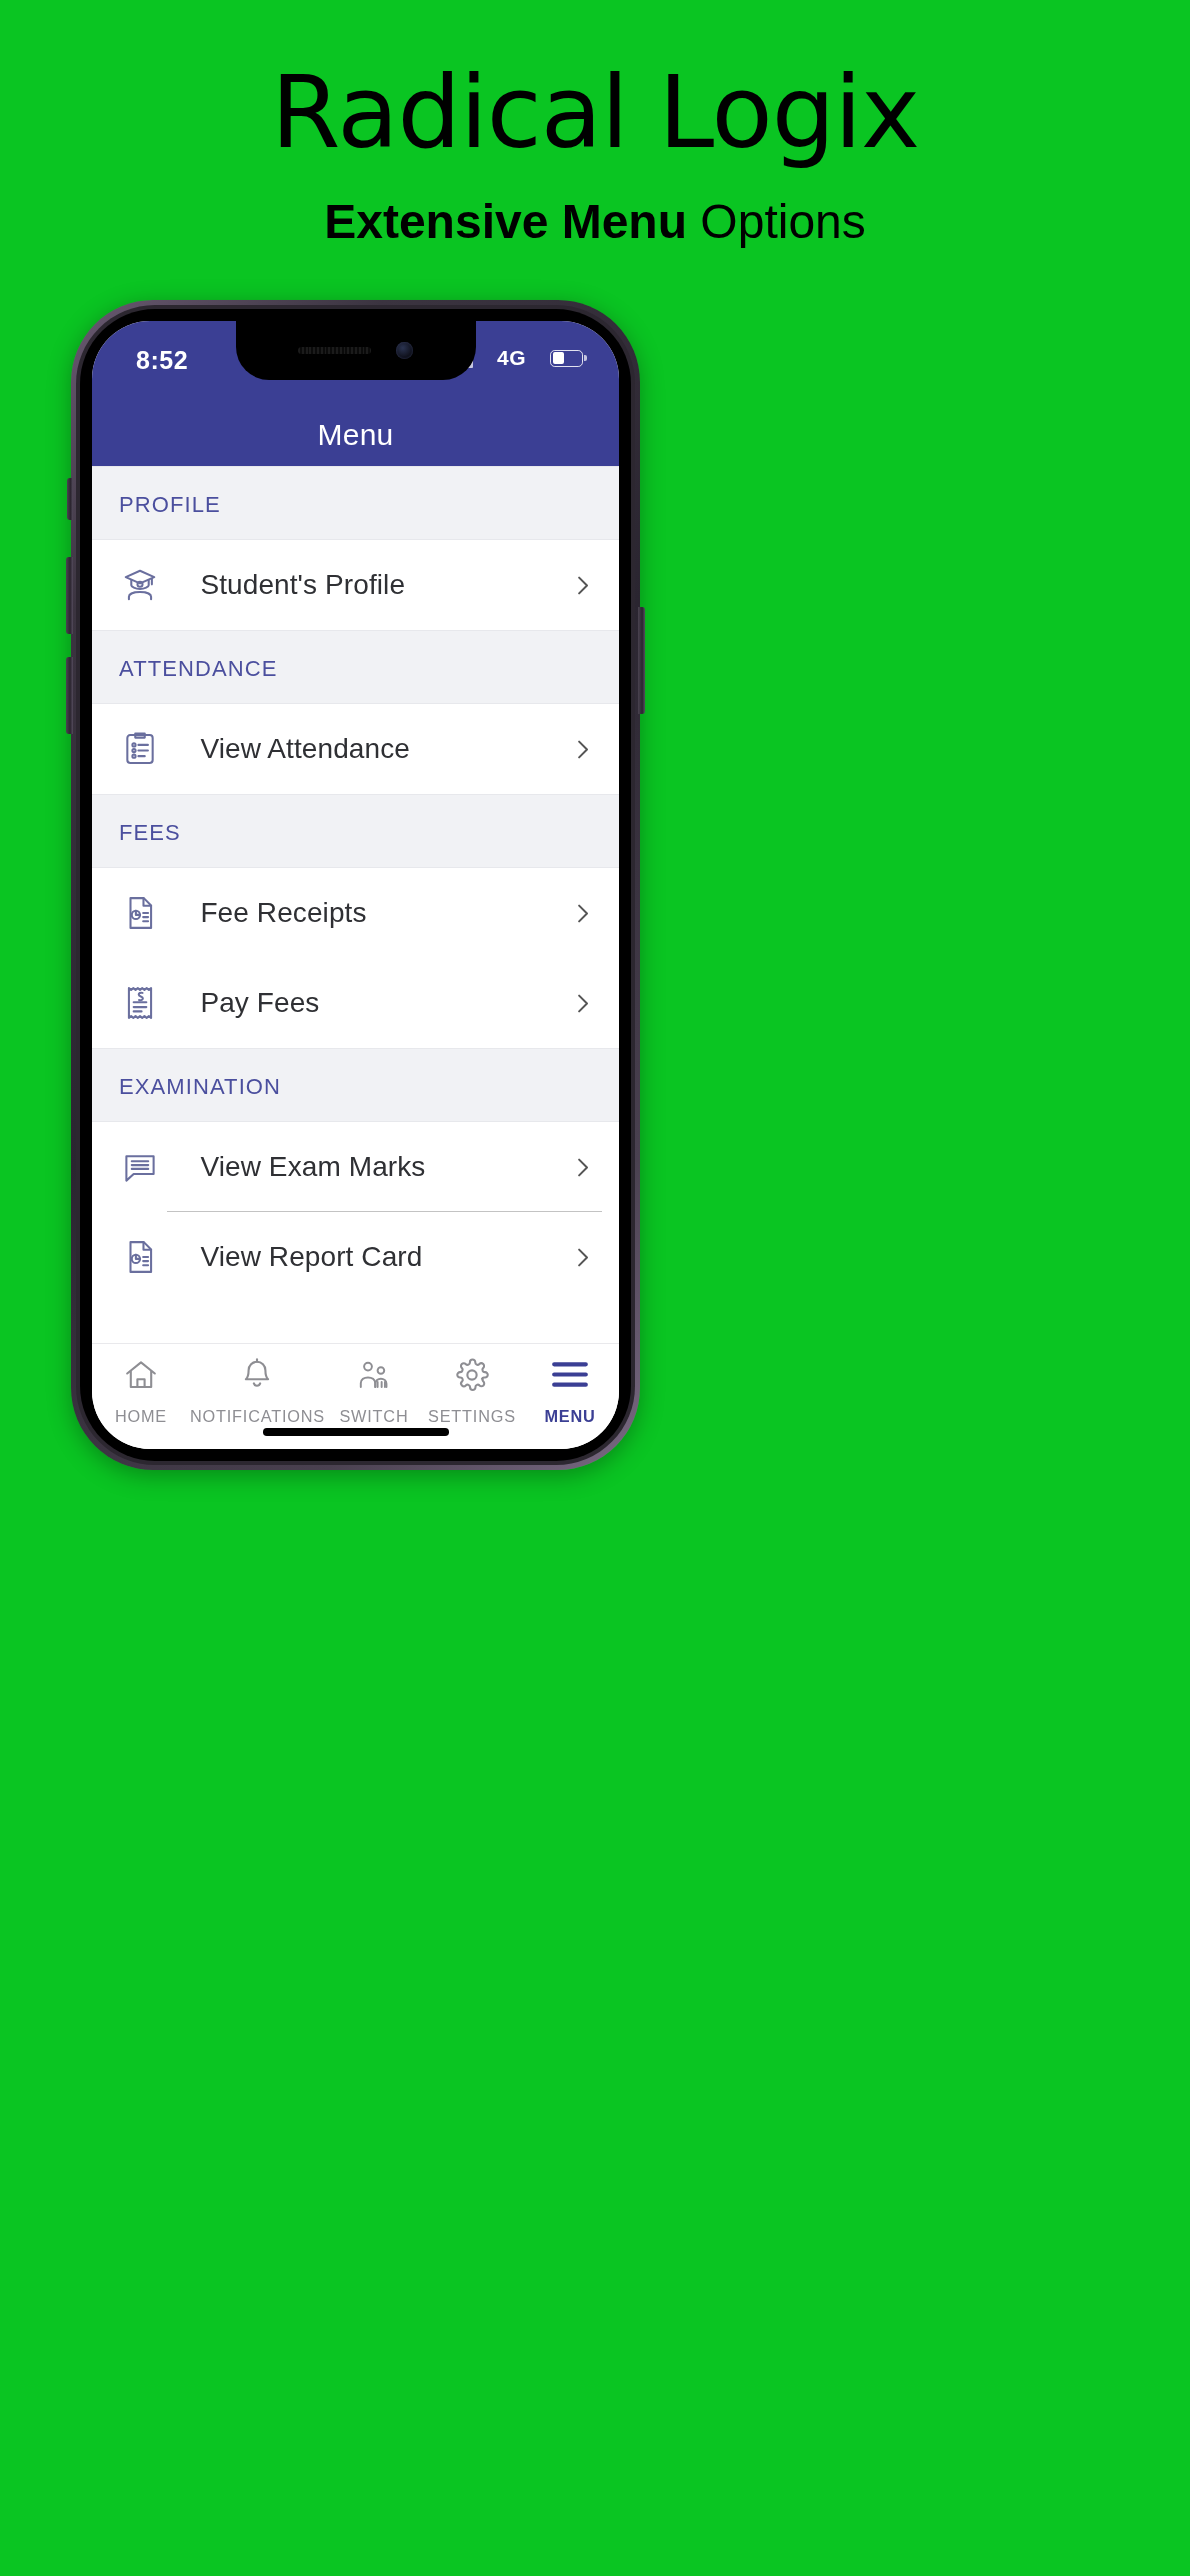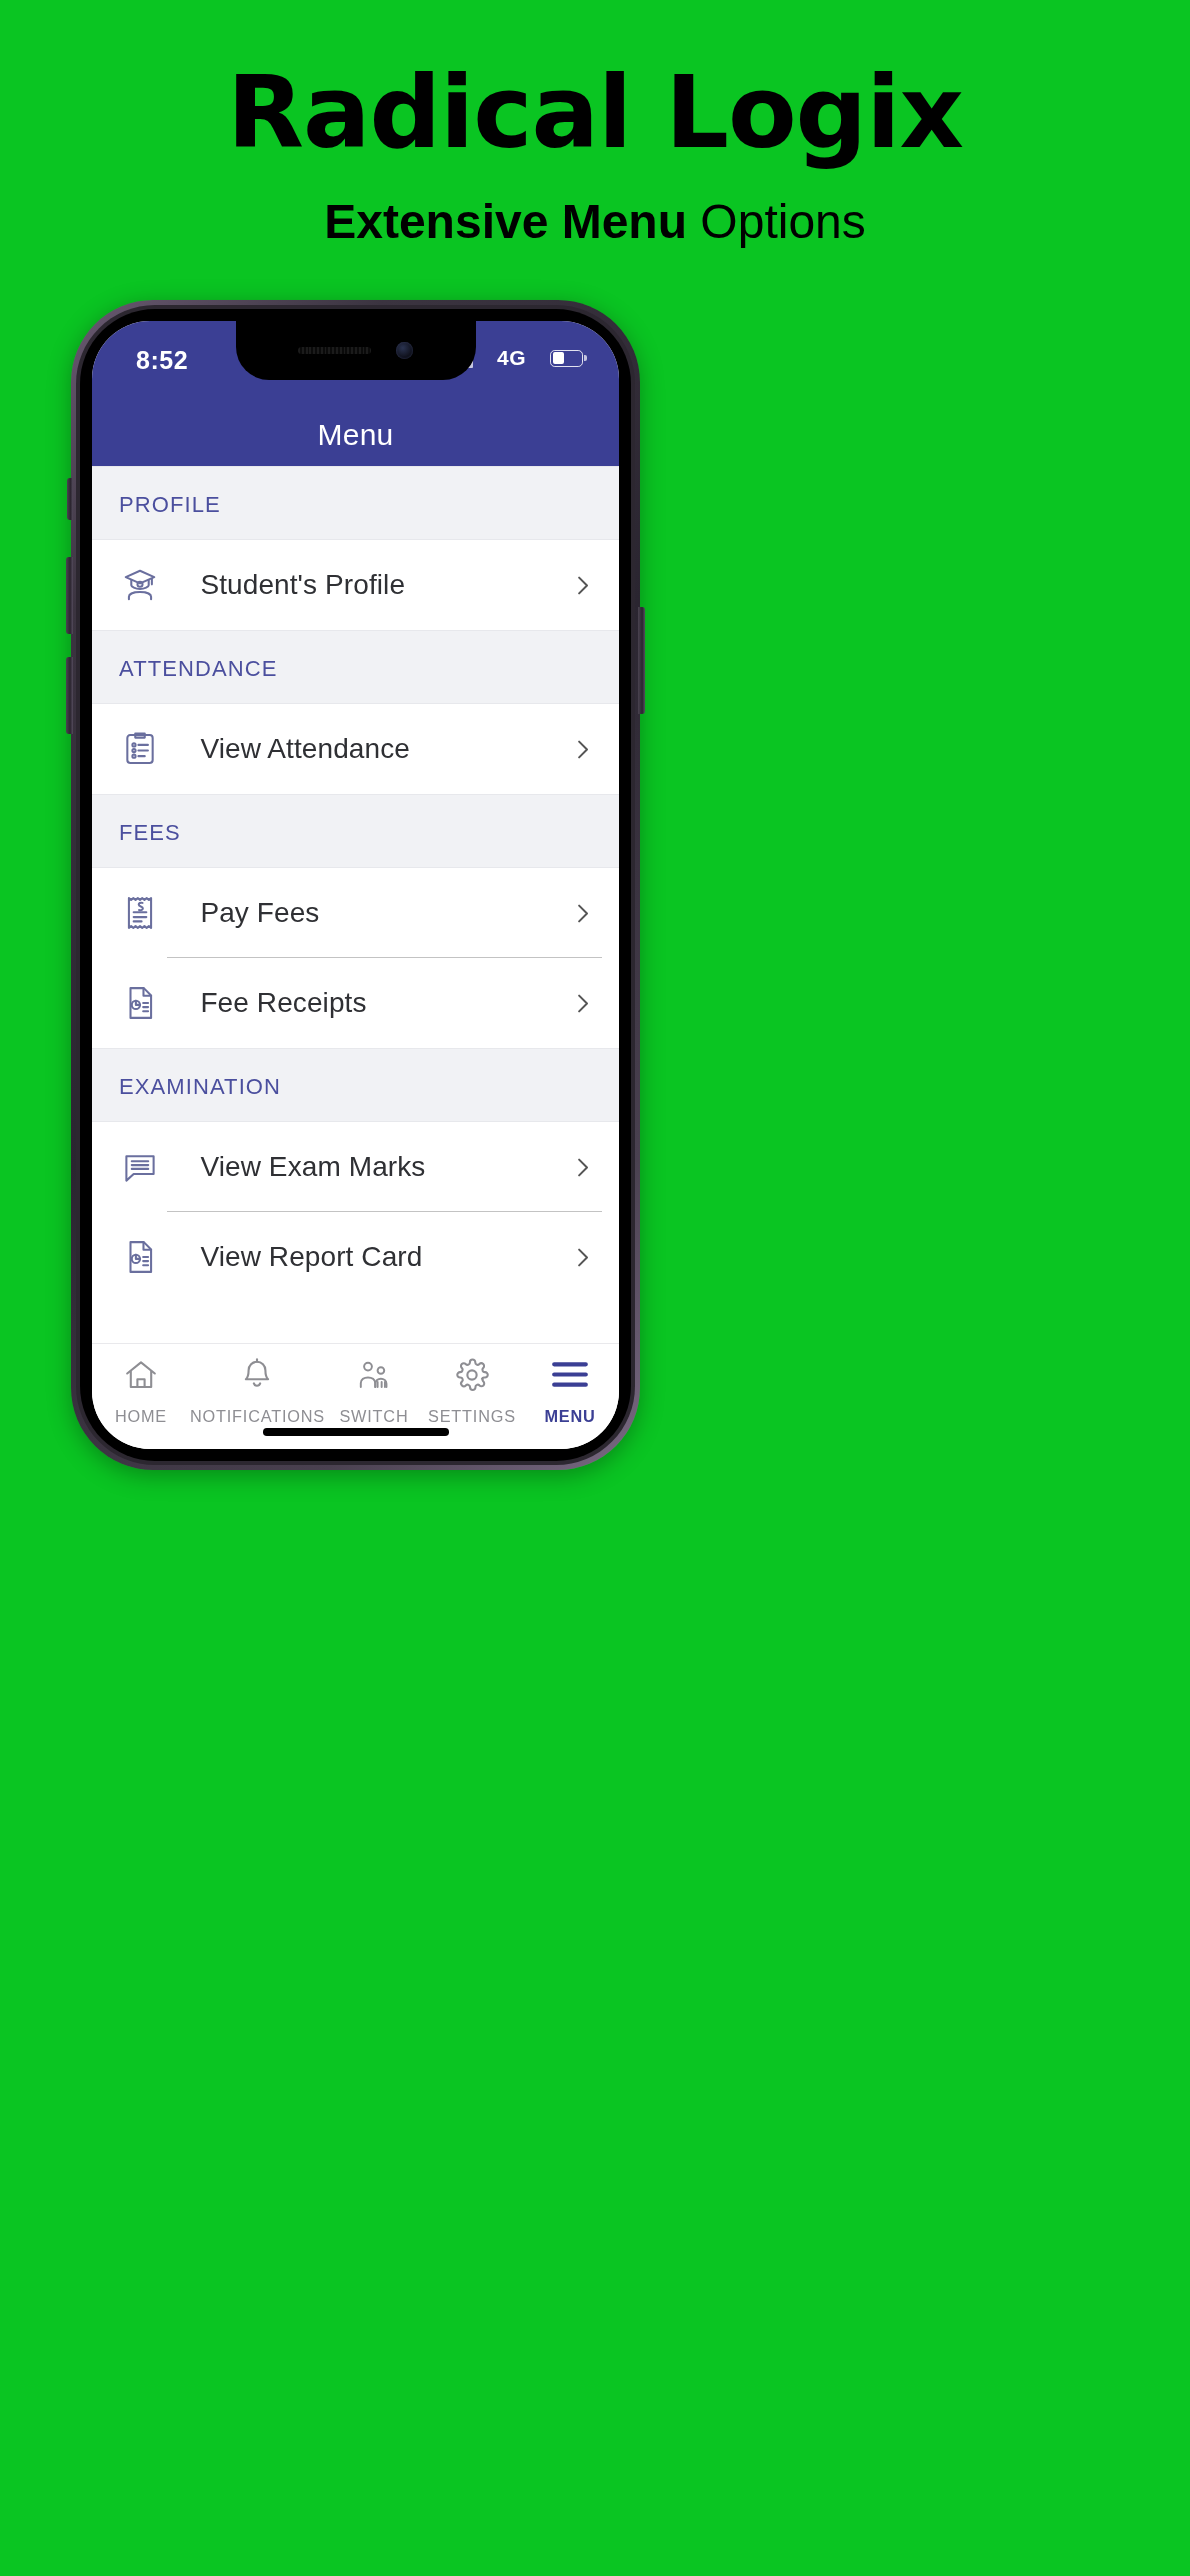--- a/index.html
+++ b/index.html
@@ -14,21 +14,21 @@
   .promo {
     position: absolute;
     top: 0; left: 0; right: 0;
     text-align: center;
     padding-top: 63px;
   }
   .promo-title {
     font-family: "DejaVu Sans", sans-serif;
     font-size: 100px;
     line-height: 1.0;
-    font-weight: 700;
+    font-weight: 400;
     color: #000;
     letter-spacing: -1px;
   }
   .promo-sub {
     margin-top: 35px;
     font-size: 48px;
     line-height: 1.0;
     color: #000000;
     font-weight: 400;
   }
@@ -315,49 +315,49 @@
                 <path d="M9 5l7 7-7 7"></path>
               </svg>
             </span>
           </div>
         </div>
         <div class="section-header"><span>FEES</span></div>
         <div>
           <div class="row">
             <span class="row-icon">
               <svg width="38" height="38" viewBox="0 0 24 24" fill="none" stroke="#6a6f9e" stroke-width="1.3" stroke-linecap="round" stroke-linejoin="round">
-                <path d="M5 2.6l1.4 1.1L7.8 2.6l1.4 1.1L10.6 2.6 12 3.7l1.4-1.1 1.4 1.1 1.4-1.1 1.4 1.1 1.4-1.1v18.8l-1.4-1.1-1.4 1.1-1.4-1.1-1.4 1.1L12 20.3l-1.4 1.1-1.4-1.1-1.4 1.1-1.4-1.1L5 21.4z"></path>
-                <path d="M8 11.5h8M8 14.6h8M8 17.3h5"></path>
-                <path d="M13.6 5.6c-1.4-.4-2.4.2-2.4 1.1 0 1.4 2.6 1 2.6 2.3 0 .9-1 1.5-2.4 1.1"></path>
-              </svg>
-            </span>
-            <span class="row-label">Pay Fees</span>
-            <span class="chev">
-              <svg width="27" height="27" viewBox="0 0 24 24" fill="none" stroke="#555" stroke-width="1.8" stroke-linecap="round" stroke-linejoin="round">
-                <path d="M9 5l7 7-7 7"></path>
-              </svg>
-            </span>
-            <span class="divider"></span>
-          </div>
-          <div class="row">
-            <span class="row-icon">
-              <svg width="38" height="38" viewBox="0 0 24 24" fill="none" stroke="#6a6f9e" stroke-width="1.3" stroke-linecap="round" stroke-linejoin="round">
                 <path d="M6 2.6h8.4L19 7.2v14.2H6z"></path>
                 <path d="M14.2 2.6v4.8H19"></path>
                 <circle cx="9.4" cy="13.2" r="2.6"></circle>
                 <path d="M9.4 10.6v2.6h2.6"></path>
                 <path d="M14 12h3.1M14 14.6h3.1M14 17.2h3.1"></path>
               </svg>
             </span>
             <span class="row-label">Fee Receipts</span>
             <span class="chev">
               <svg width="27" height="27" viewBox="0 0 24 24" fill="none" stroke="#555" stroke-width="1.8" stroke-linecap="round" stroke-linejoin="round">
                 <path d="M9 5l7 7-7 7"></path>
               </svg>
             </span>
+          </div>
+          <div class="row">
+            <span class="row-icon">
+              <svg width="38" height="38" viewBox="0 0 24 24" fill="none" stroke="#6a6f9e" stroke-width="1.3" stroke-linecap="round" stroke-linejoin="round">
+                <path d="M5 2.6l1.4 1.1L7.8 2.6l1.4 1.1L10.6 2.6 12 3.7l1.4-1.1 1.4 1.1 1.4-1.1 1.4 1.1 1.4-1.1v18.8l-1.4-1.1-1.4 1.1-1.4-1.1-1.4 1.1L12 20.3l-1.4 1.1-1.4-1.1-1.4 1.1-1.4-1.1L5 21.4z"></path>
+                <path d="M8 11.5h8M8 14.6h8M8 17.3h5"></path>
+                <path d="M13.6 5.6c-1.4-.4-2.4.2-2.4 1.1 0 1.4 2.6 1 2.6 2.3 0 .9-1 1.5-2.4 1.1"></path>
+              </svg>
+            </span>
+            <span class="row-label">Pay Fees</span>
+            <span class="chev">
+              <svg width="27" height="27" viewBox="0 0 24 24" fill="none" stroke="#555" stroke-width="1.8" stroke-linecap="round" stroke-linejoin="round">
+                <path d="M9 5l7 7-7 7"></path>
+              </svg>
+            </span>
+            <span class="divider"></span>
           </div>
         </div>
         <div class="section-header"><span>EXAMINATION</span></div>
         <div>
           <div class="row">
             <span class="row-icon">
               <svg width="38" height="38" viewBox="0 0 24 24" fill="none" stroke="#6a6f9e" stroke-width="1.3" stroke-linecap="round" stroke-linejoin="round">
                 <path d="M3.4 5.2h17.2v11.2H8l-4.6 4.2V16.4H3.4z"></path>
                 <path d="M6.8 8.4h10.4M6.8 10.8h10.4M6.8 13.2h10.4"></path>
               </svg>

